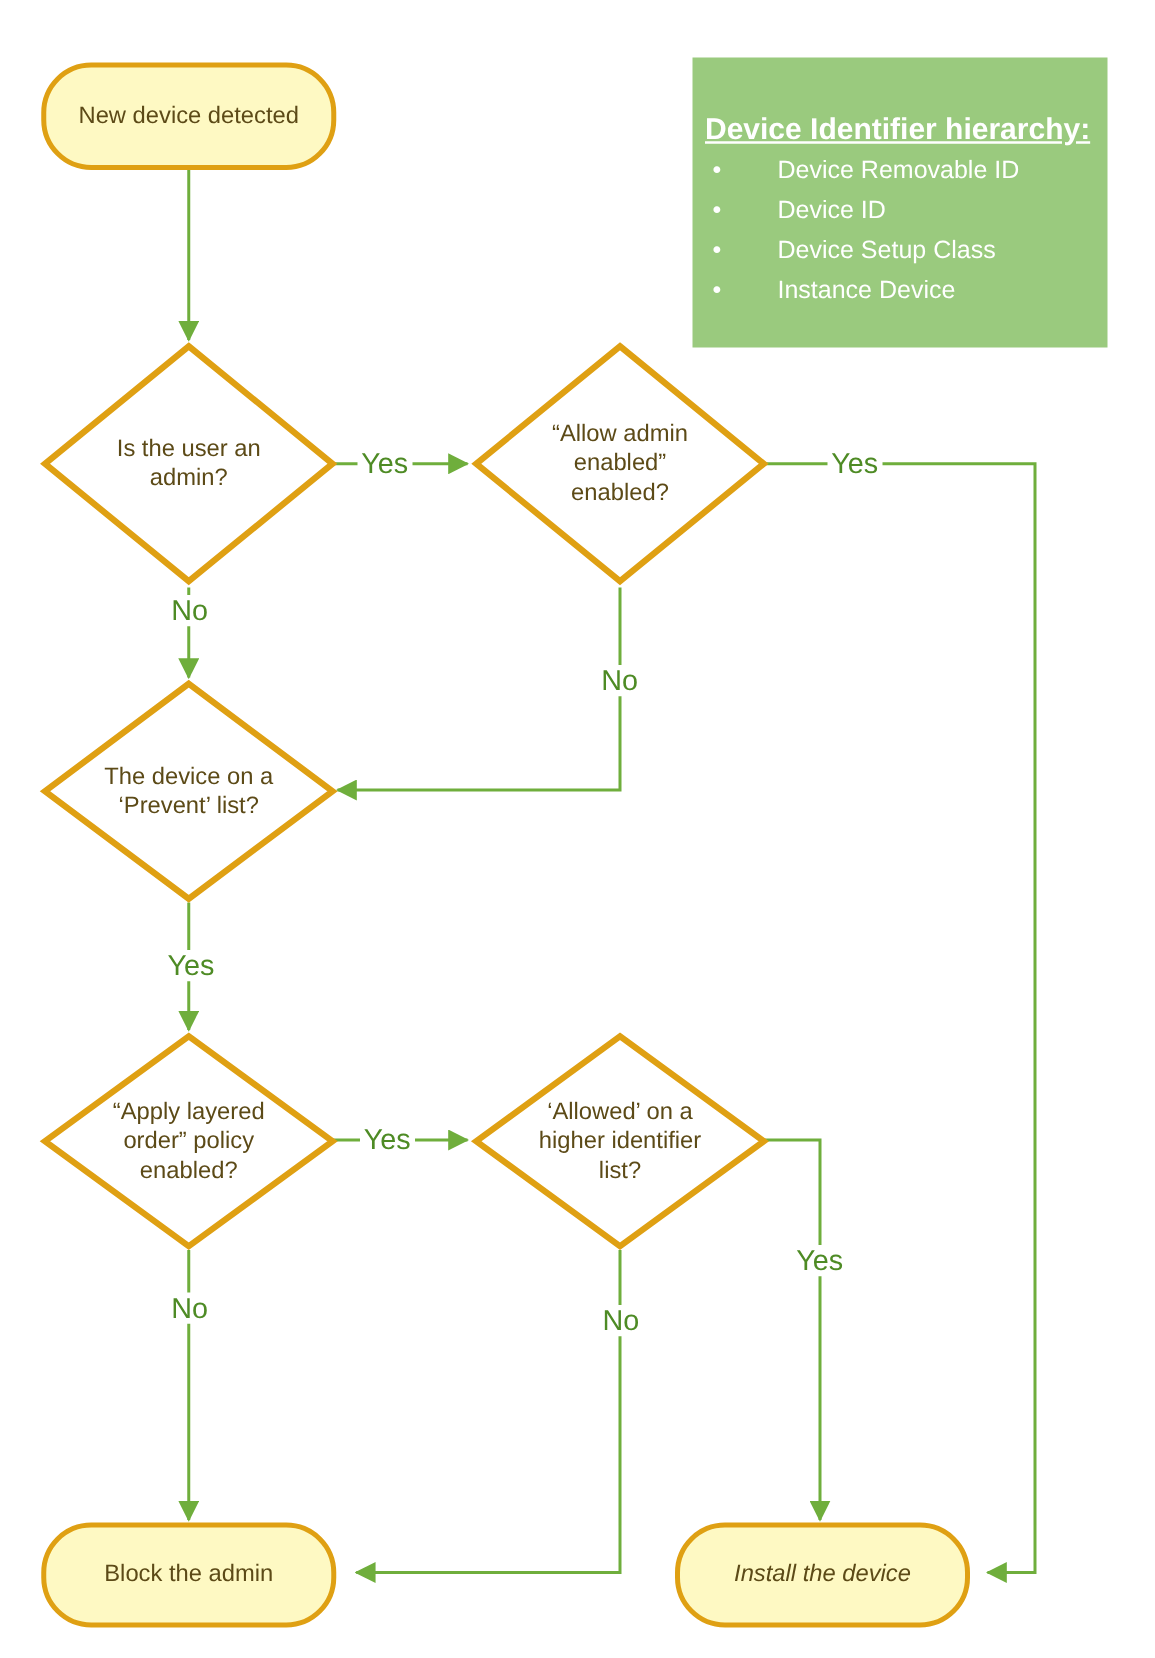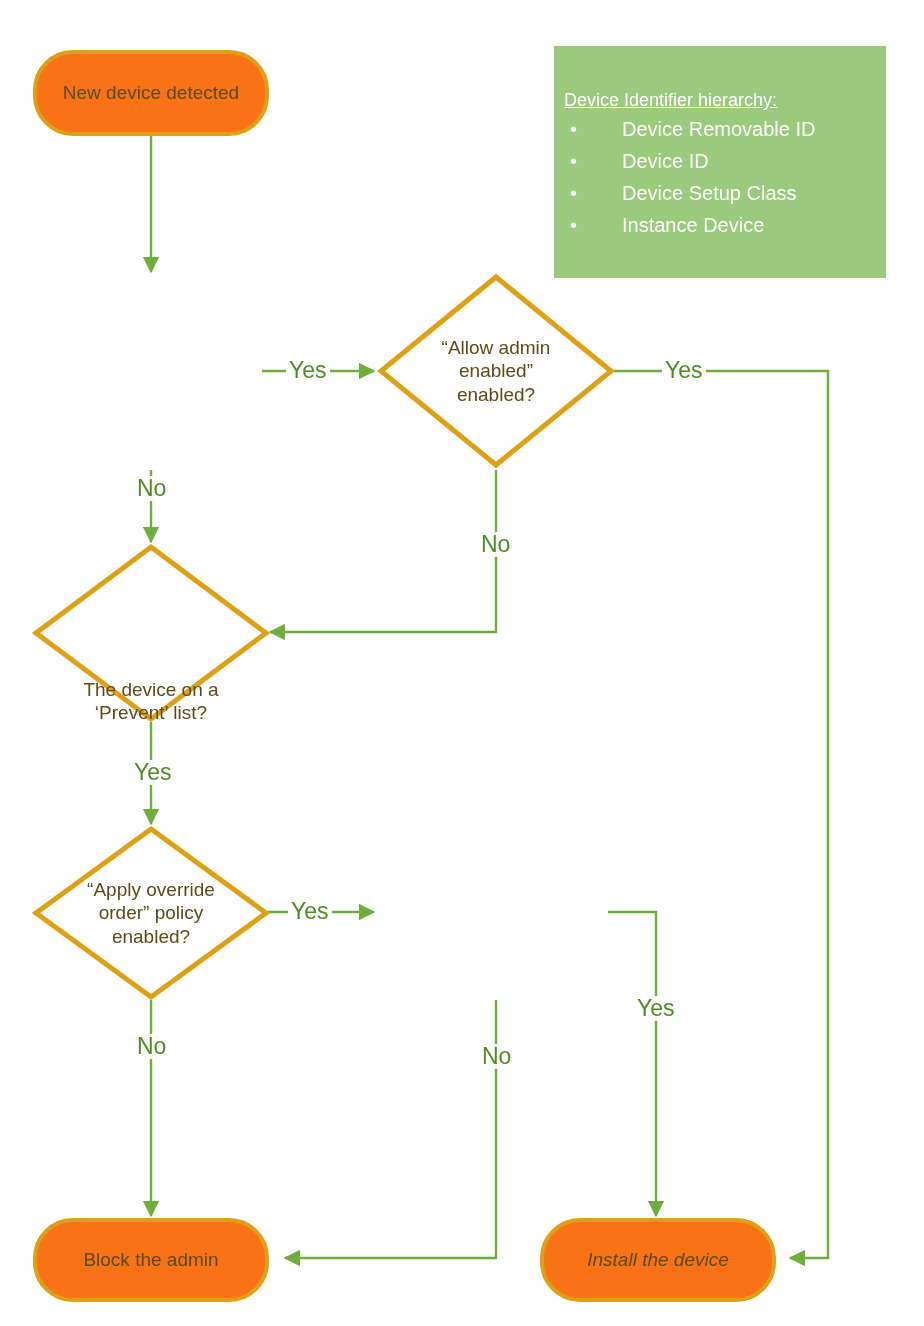--- a/index.html
+++ b/index.html
@@ -26,21 +26,21 @@
     display:flex;
     align-items:center;
     justify-content:center;
     text-align:center;
     color:#5C4A17;
     z-index:3;
   }
   .terminal{
     border:4px solid #DFA013;
     border-radius:40px;
-    background:#f97316;
+    background:#fef9c3;
     font-size:19px;
   }
   .decision{
     background:transparent;
     font-size:19px;
     line-height:1.22;
   }
   .decision .dia-shape{
     position:absolute;
     left:0; top:0;
@@ -65,22 +65,22 @@
   }
   
   .legend{
     position:absolute;
     background:#9ACA7E;
     color:#ffffff;
     box-sizing:border-box;
     z-index:3;
   }
   .legend-title{
-    font-size:18px;
-    font-weight:normal;
+    font-size:24px;
+    font-weight:bold;
     text-decoration:underline;
     line-height:1.15;
     margin:0 0 2px 0;
     white-space:nowrap;
   }
   .legend ul{
     list-style:none;
     margin:0;
     padding:0;
   }
@@ -152,53 +152,72 @@
         <span class="bullet">•</span>
         <span>Instance Device</span>
       </li>
     </ul>
   </div>
 
   <div class="node terminal" style="left:33px; top:50px; width:236px; height:86px;">
     <span>New device detected</span>
   </div>
 
+  <div class="node decision" style="left:31px; top:272px; width:240px; height:198px;">
+    <svg class="dia-shape" viewBox="0 0 240 198" preserveAspectRatio="none">
+      <polygon points="120,5 235,99 120,193 5,99" fill="#ffffff" stroke="#DFA013" stroke-width="5"></polygon>
+    </svg>
+    <span class="dia-label">
+      <span>Is the user an</span><br>
+      <span>admin?</span>
+    </span>
+  </div>
 
   <div class="node decision" style="left:376px; top:272px; width:240px; height:198px;">
     <svg class="dia-shape" viewBox="0 0 240 198" preserveAspectRatio="none">
       <polygon points="120,5 235,99 120,193 5,99" fill="#ffffff" stroke="#DFA013" stroke-width="5"></polygon>
     </svg>
     <span class="dia-label">
       <span>“Allow admin</span><br>
       <span>enabled”</span><br>
       <span>enabled?</span>
     </span>
   </div>
 
-  <div class="node decision" style="left:31px; top:542px; width:240px; height:182px;align-items:flex-end;">
+  <div class="node decision" style="left:31px; top:542px; width:240px; height:182px;">
     <svg class="dia-shape" viewBox="0 0 240 182" preserveAspectRatio="none">
       <polygon points="120,5 235,91 120,177 5,91" fill="#ffffff" stroke="#DFA013" stroke-width="5"></polygon>
     </svg>
     <span class="dia-label">
       <span>The device on a</span><br>
       <span>‘Prevent’ list?</span>
     </span>
   </div>
 
   <div class="node decision" style="left:31px; top:824px; width:240px; height:178px;">
     <svg class="dia-shape" viewBox="0 0 240 178" preserveAspectRatio="none">
       <polygon points="120,5 235,89 120,173 5,89" fill="#ffffff" stroke="#DFA013" stroke-width="5"></polygon>
     </svg>
     <span class="dia-label">
-      <span>“Apply override</span><br>
+      <span>“Apply layered</span><br>
       <span>order” policy</span><br>
       <span>enabled?</span>
     </span>
   </div>
 
+  <div class="node decision" style="left:376px; top:824px; width:240px; height:178px;">
+    <svg class="dia-shape" viewBox="0 0 240 178" preserveAspectRatio="none">
+      <polygon points="120,5 235,89 120,173 5,89" fill="#ffffff" stroke="#DFA013" stroke-width="5"></polygon>
+    </svg>
+    <span class="dia-label">
+      <span>‘Allowed’ on a</span><br>
+      <span>higher identifier</span><br>
+      <span>list?</span>
+    </span>
+  </div>
 
   <div class="node terminal" style="left:33px; top:1218px; width:236px; height:84px;">
     <span>Block the admin</span>
   </div>
 
   <div class="node terminal" style="left:540px; top:1218px; width:236px; height:84px;font-style:italic;">
     <span>Install the device</span>
   </div>
 
   <div class="edge-label" style="left:286px; top:358px;">Yes</div>

